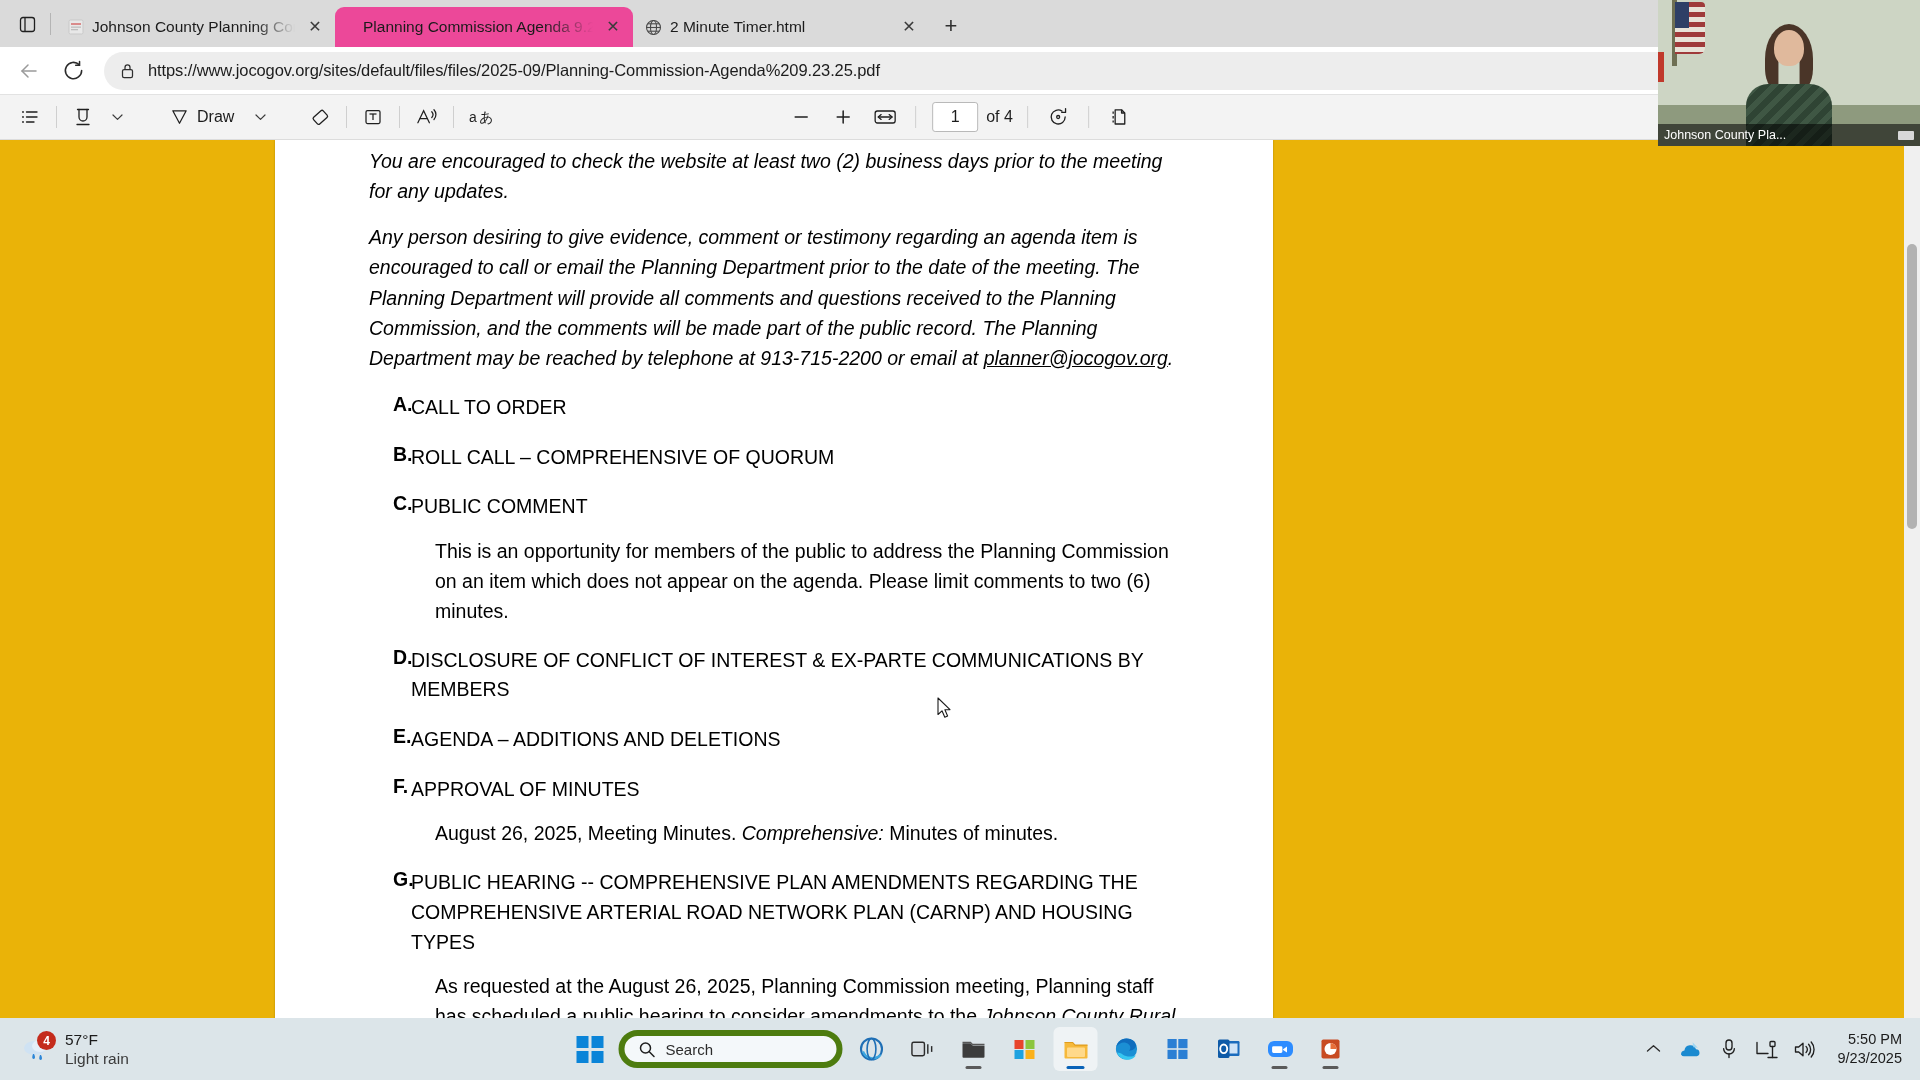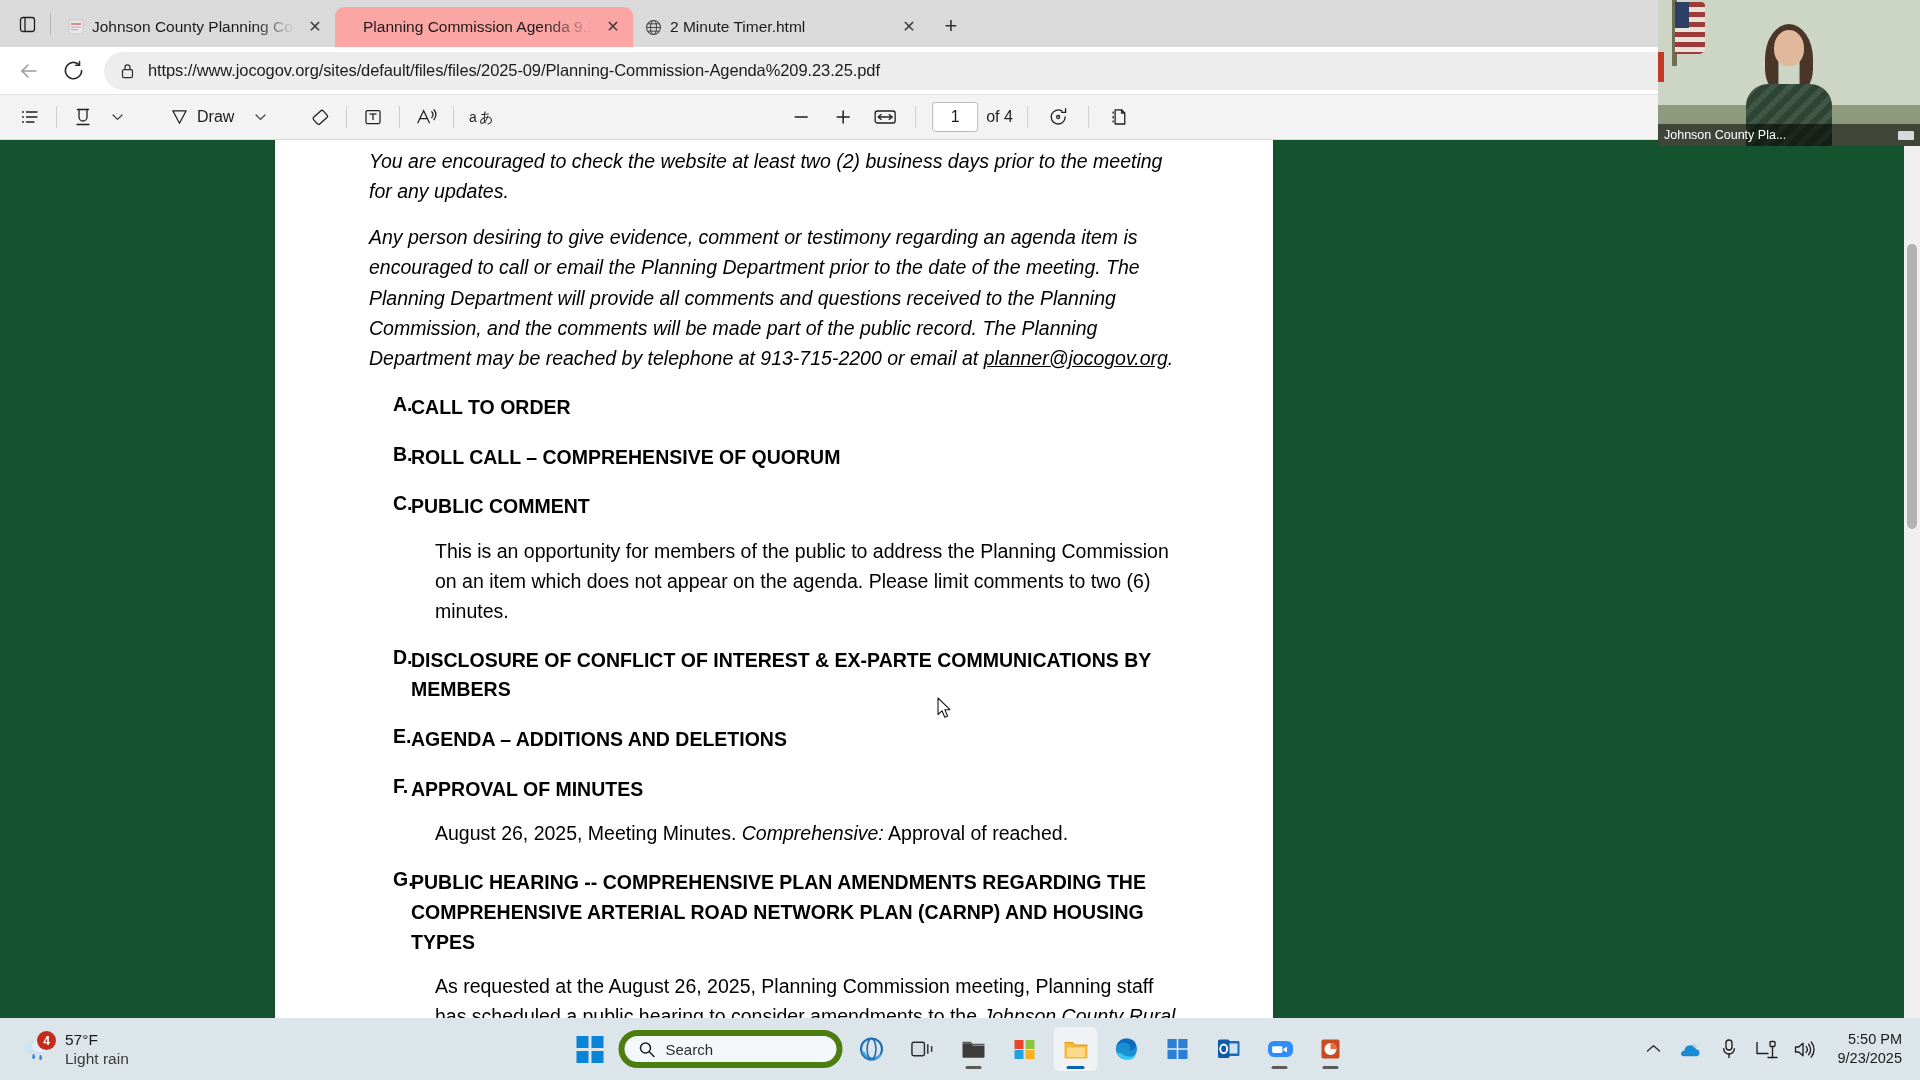--- a/index.html
+++ b/index.html
@@ -41,21 +41,21 @@
     position: relative;
     height: 40px;
     display: flex; align-items: center;
     gap: 8px;
     padding: 0 8px 0 12px;
     border-radius: 9px 9px 0 0;
     max-width: 320px;
     min-width: 180px;
   }
   .tab.inactive { background: transparent; }
-  .tab.active { background: #fca5a5; }
+  .tab.active { background: #ec4899; }
   .tab-favicon {
     width: 17px; height: 17px; flex: none;
     display: flex; align-items: center; justify-content: center;
   }
   .tab-title {
     font-size: 15.5px; color: #1b1b1b;
     white-space: nowrap; overflow: hidden;
     flex: 1;
     -webkit-mask-image: linear-gradient(to right, #000 80%, transparent 100%);
     mask-image: linear-gradient(to right, #000 80%, transparent 100%);
@@ -141,21 +141,21 @@
     font-family: "Liberation Sans", sans-serif;
     margin: 0 6px;
     display:flex;align-items:center;justify-content:center;
   }
   .page-of { font-size: 16px; color: #1e1e1e; margin-right: 4px; }
 
   
   .viewer {
     position: relative;
     height: calc(1018px - 47px - 47px - 46px);
-    background: #14532d;
+    background: #eab308;
     overflow: hidden;
   }
   .page {
     position: absolute;
     left: 275px; top: 0;
     width: 998px;
     min-height: 800px;
     background: #ffffff;
     box-shadow: 0 0 2px rgba(0,0,0,.25);
     padding: 0 94px;
@@ -176,21 +176,21 @@
     margin-top: 20px;
     margin-bottom: 0;
   }
   .item-letter {
     width: 42px; flex: none;
     font-weight: bold; font-size: 19.5px;
     color: #000;
     padding-left: 24px;
   }
   .item-text {
-    font-weight: bold; font-size: 19.5px;
+    font-weight: normal; font-size: 19.5px;
     line-height: 1.52; color: #000;
     flex: 1;
   }
   .subtext {
     margin-left: 66px;
     margin-top: 14px;
     font-size: 19.5px; line-height: 1.54; color: #000;
   }
   .subtext i { font-style: italic; }
   
@@ -545,21 +545,21 @@
 
           <div class="item">
             <span class="item-letter">E.</span>
             <span class="item-text">AGENDA – ADDITIONS AND DELETIONS</span>
           </div>
 
           <div class="item">
             <span class="item-letter">F.</span>
             <span class="item-text">APPROVAL OF MINUTES</span>
           </div>
-          <div class="subtext"><span>August 26, 2025, Meeting Minutes. </span><i>Comprehensive:</i><span> Approval of reached.</span></div>
+          <div class="subtext"><span>August 26, 2025, Meeting Minutes. </span><i>Comprehensive:</i><span> Minutes of minutes.</span></div>
 
           <div class="item">
             <span class="item-letter">G.</span>
             <span class="item-text">PUBLIC HEARING -- COMPREHENSIVE PLAN AMENDMENTS REGARDING THE COMPREHENSIVE ARTERIAL ROAD NETWORK PLAN (CARNP) AND HOUSING TYPES</span>
           </div>
           <div class="subtext"><span>As requested at the August 26, 2025, Planning Commission meeting, Planning staff has scheduled a public hearing to consider amendments to the </span><i>Johnson County Rural Comprehensive Plan</i></div>
         </div>
       </div>
 
       <div class="cursor">

